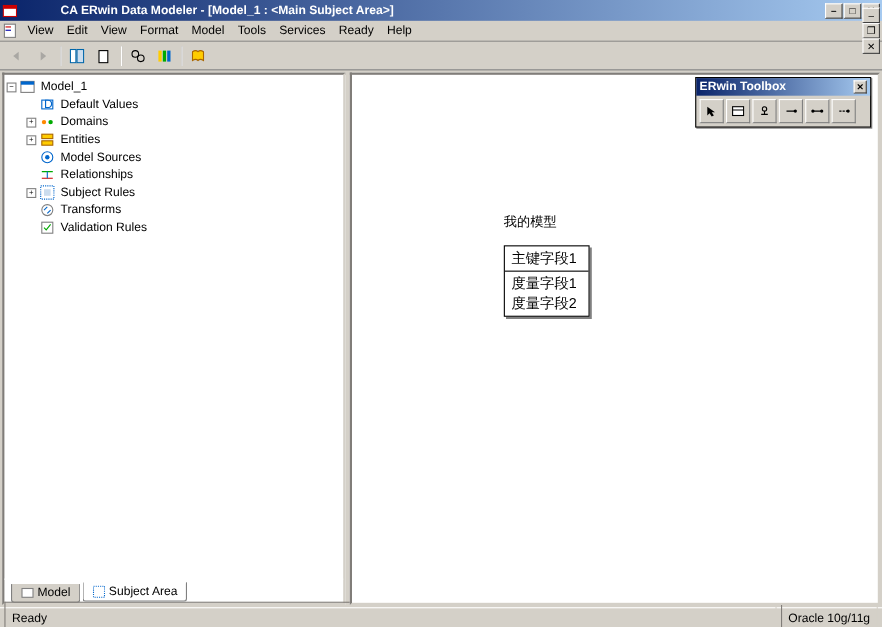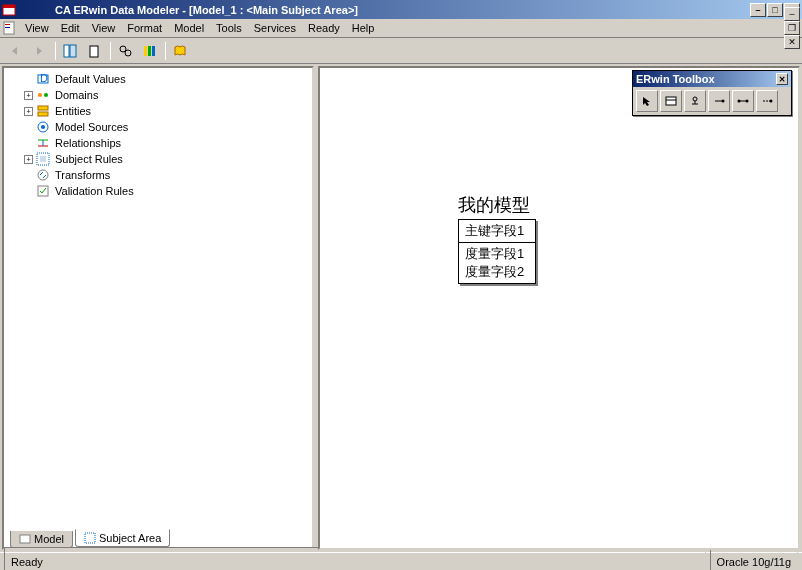--- a/index.html
+++ b/index.html
@@ -42,21 +42,21 @@
 
 
 .toolbox { position: absolute; right: 6px; top: 2px; width: 160px; background: #d4d0c8; border: 1px solid #000; box-shadow: 1px 1px 0 #808080; }
 .toolbox .tbtitle { height: 16px; background: linear-gradient(to right, #0a246a, #a6caf0); color: #fff; font-weight: bold; display: flex; align-items: center; padding: 0 3px; }
 .toolbox .tbtitle .close { margin-left: auto; width: 12px; height: 12px; background: #d4d0c8; border: 1px solid; border-color: #fff #404040 #404040 #fff; display: flex; align-items: center; justify-content: center; font-size: 8px; cursor: pointer; color: #000; }
 .toolbox .tbbody { padding: 3px; display: flex; gap: 2px; }
 .tbtool { width: 22px; height: 22px; border: 1px solid; border-color: #fff #808080 #808080 #fff; display: flex; align-items: center; justify-content: center; cursor: pointer; }
 
 
 .entity { position: absolute; left: 138px; top: 125px; }
-.entityname { font-size: 18px; margin-bottom: 2px; }
+.entityname { font-size: 12px; margin-bottom: 13px; }
 .entitybox { background: #fff; border: 1px solid #000; box-shadow: 2px 2px 0 #808080; min-width: 78px; }
 .entitybox .pk { border-bottom: 1px solid #000; padding: 2px 6px; }
 .entitybox .attrs { padding: 2px 6px; }
 .entitybox div { font-size: 13px; white-space: nowrap; }
 
 
 .statusbar { height: 18px; background: #d4d0c8; border-top: 1px solid #fff; display: flex; align-items: center; padding: 0 4px; }
 .statuscell { border: 1px inset #d4d0c8; padding: 0 6px; height: 30px; display: flex; align-items: center; }
 .statuscell.main { flex: 1; }
 .statuscell.right { margin-left: 4px; }
@@ -147,20 +147,30 @@
   <div class="toolbtn">
       <svg width="14" height="14">
         <path d="M2 3 Q5 1 7 3 Q9 1 12 3 L12 11 Q9 9 7 11 Q5 9 2 11 Z" fill="#fc0" stroke="#a60"></path>
       </svg>
     </div>
 </div>
 
 <div class="main">
   <div class="leftpane">
     <div class="tree">
+      <div class="treenode" style="padding-left:0">
+        <span class="expander">−</span>
+        <span class="nodeicon">
+            <svg width="14" height="14">
+              <rect x="1" y="2" width="12" height="10" fill="#fff" stroke="#808080"></rect>
+              <rect x="1" y="2" width="12" height="3" fill="#06c"></rect>
+            </svg>
+          </span>
+        <span class="nodelabel">Model_1</span>
+      </div>
       <div class="treenode" style="padding-left:18px">
         <span class="noexpander"></span>
         <span class="nodeicon">
             <svg width="14" height="14">
               <rect x="2" y="3" width="10" height="8" fill="#fff" stroke="#06c"></rect>
               <text x="4" y="10" font-size="8" fill="#06c">D</text>
             </svg>
           </span>
         <span class="nodelabel">Default Values</span>
       </div>

